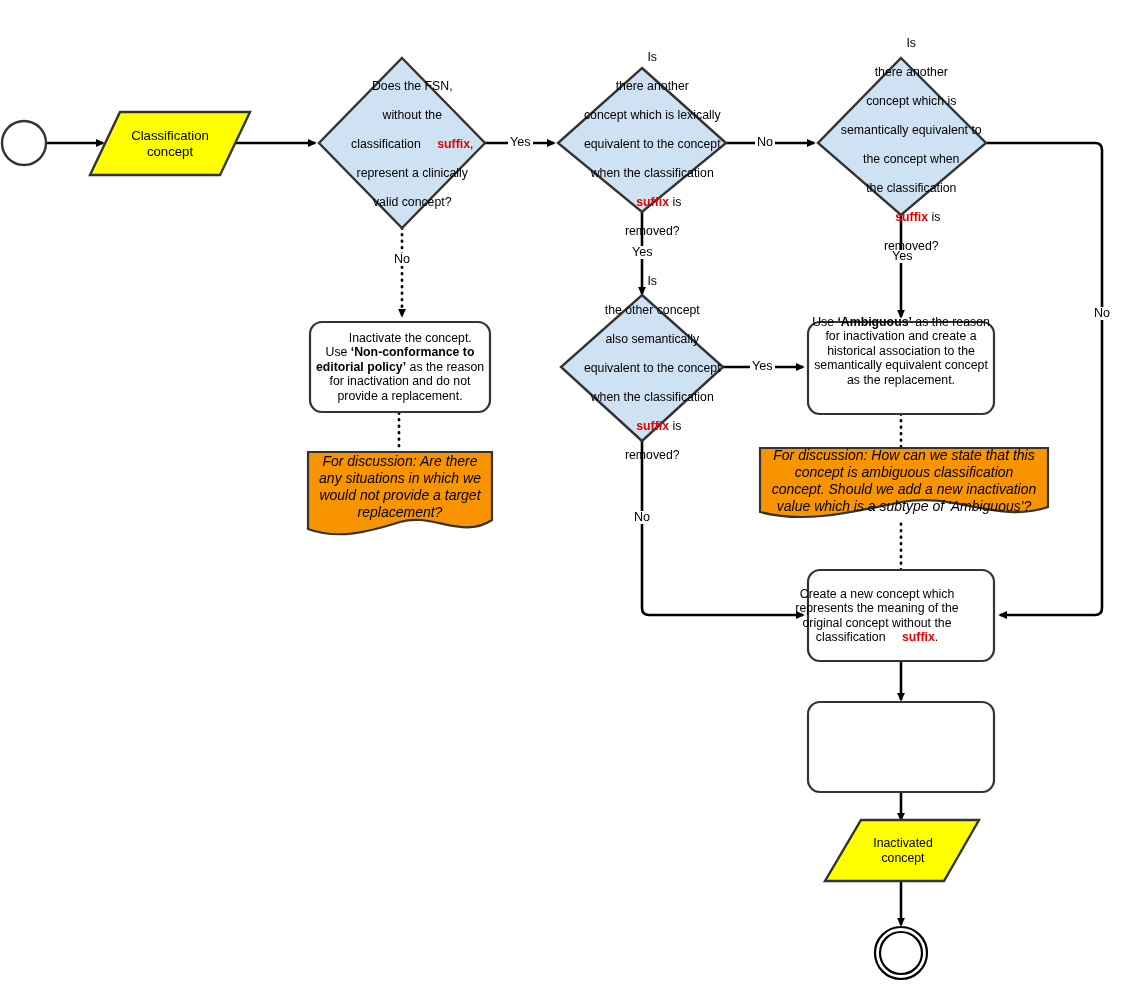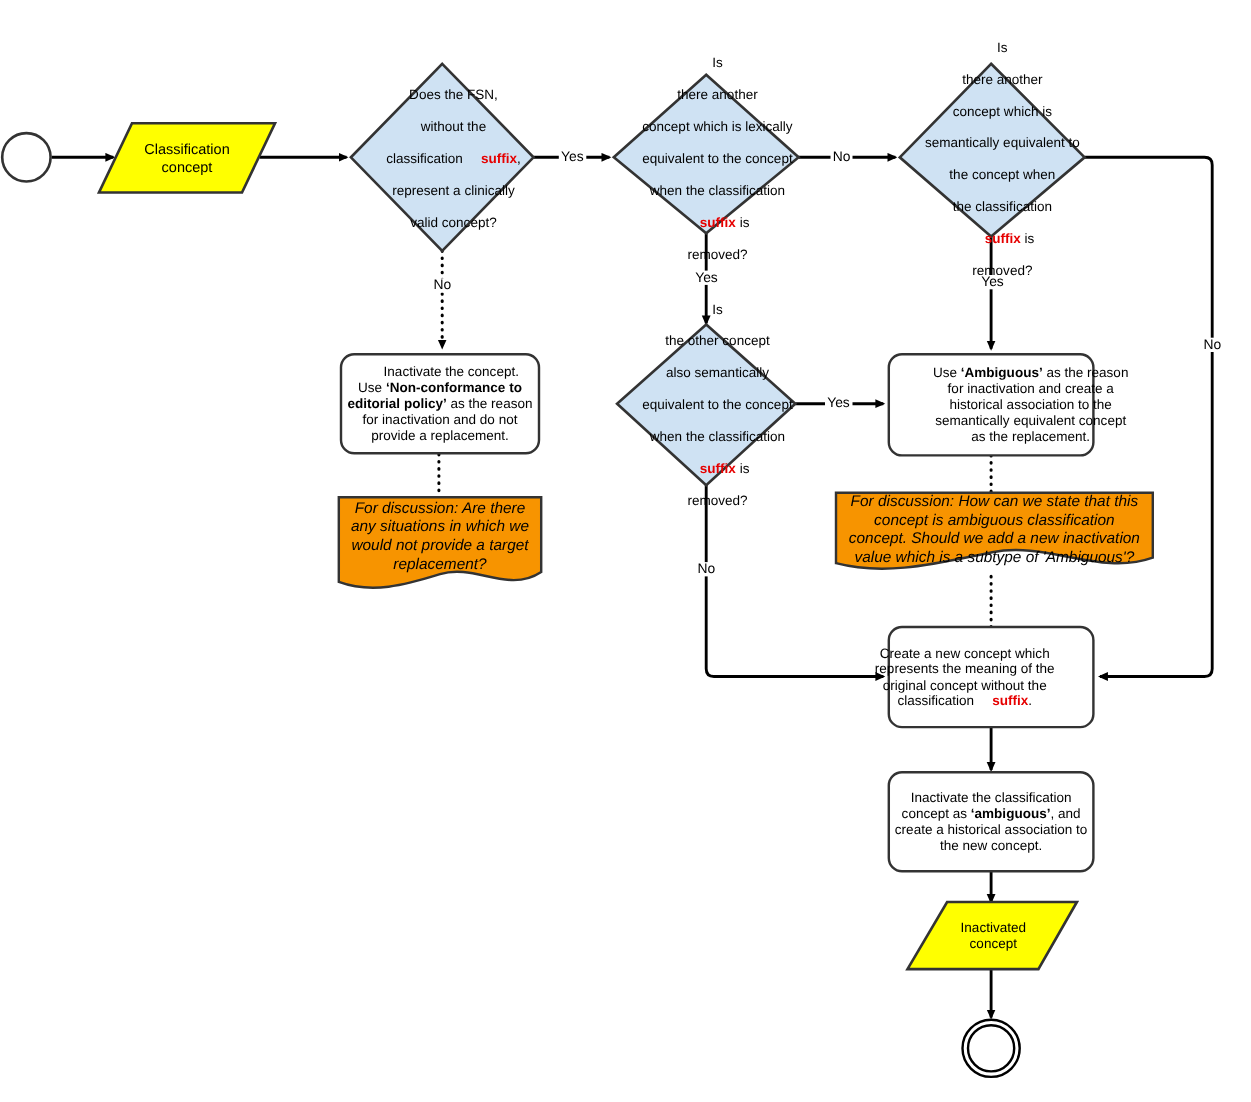--- a/index.html
+++ b/index.html
@@ -169,31 +169,28 @@
       <span>removed?</span>
     </span>
   </div>
 
   <div class="node-text fs12" style="left:313px; top:322px; width:174px; height:90px;">
     <span>
       <span>Inactivate the concept.</span><br><span>Use </span><b class="kw">‘Non-conformance to editorial policy’</b><span> as the reason for inactivation and do not provide a replacement.</span>
     </span>
   </div>
 
-  <div class="node-text fs12" style="left:812px; top:322px; width:178px; height:92px;margin-left:36px;">
+  <div class="node-text fs12" style="left:812px; top:305px; width:178px; height:92px;">
     <span><span>Use </span><b class="kw">‘Ambiguous’</b><span> as the reason for inactivation and create a historical association to the semantically equivalent concept as the replacement.</span></span>
   </div>
 
   <div class="node-text fs12" style="left:788px; top:570px; width:178px; height:91px;">
     <span><span>Create a new concept which represents the meaning of the original concept without the classification </span><span class="red">suffix</span><span>.</span></span>
   </div>
 
-  <div class="node-text fs12" style="left:812px; top:702px; width:178px; height:90px;">
-    <span><span>Inactivate the classification concept as </span><b class="kw">‘ambiguous’</b><span>, and create a historical association to the new concept.</span></span>
-  </div>
 
   <div class="node-text note-text" style="left:314px; top:456px; width:172px; height:62px;">
     <span>For discussion: Are there any situations in which we would not provide a target replacement?</span>
   </div>
 
   <div class="node-text note-text" style="left:768px; top:452px; width:272px; height:58px;">
     <span>For discussion: How can we state that this concept is ambiguous classification concept. Should we add a new inactivation value which is a subtype of 'Ambiguous'?</span>
   </div>
 
   <div class="node-text fs12" style="left:845px; top:820px; width:116px; height:61px;justify-content:center;">

